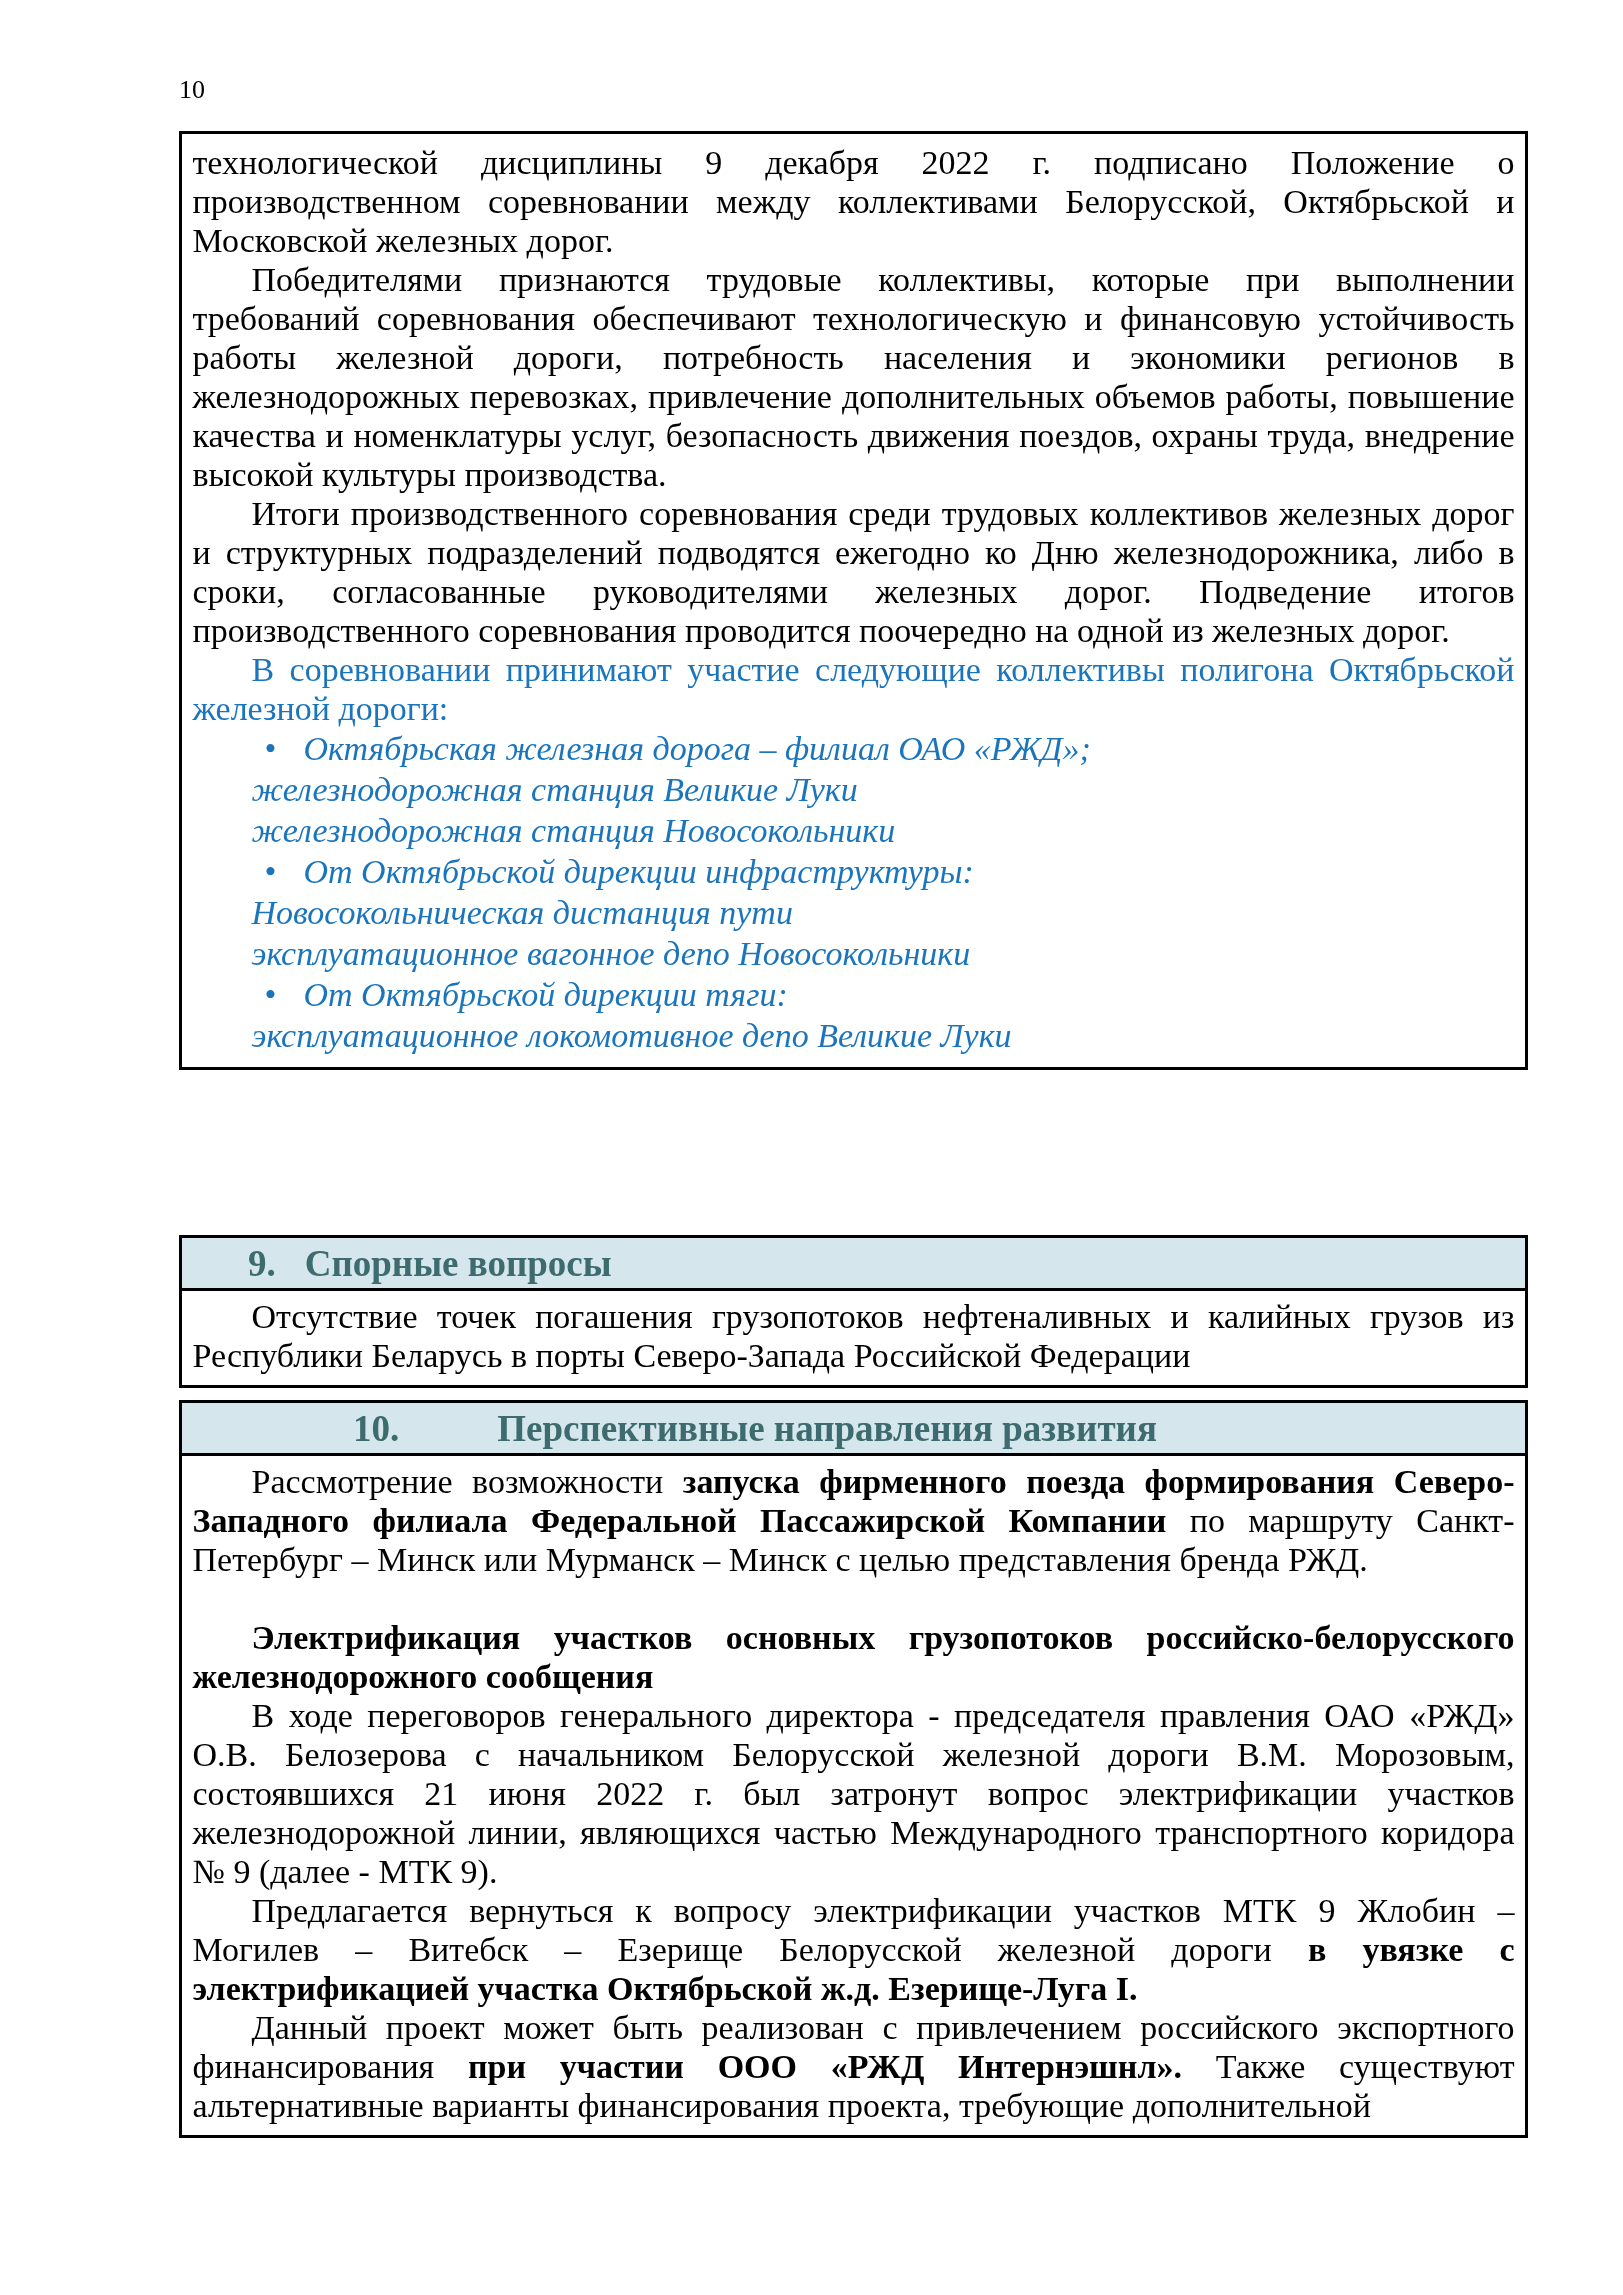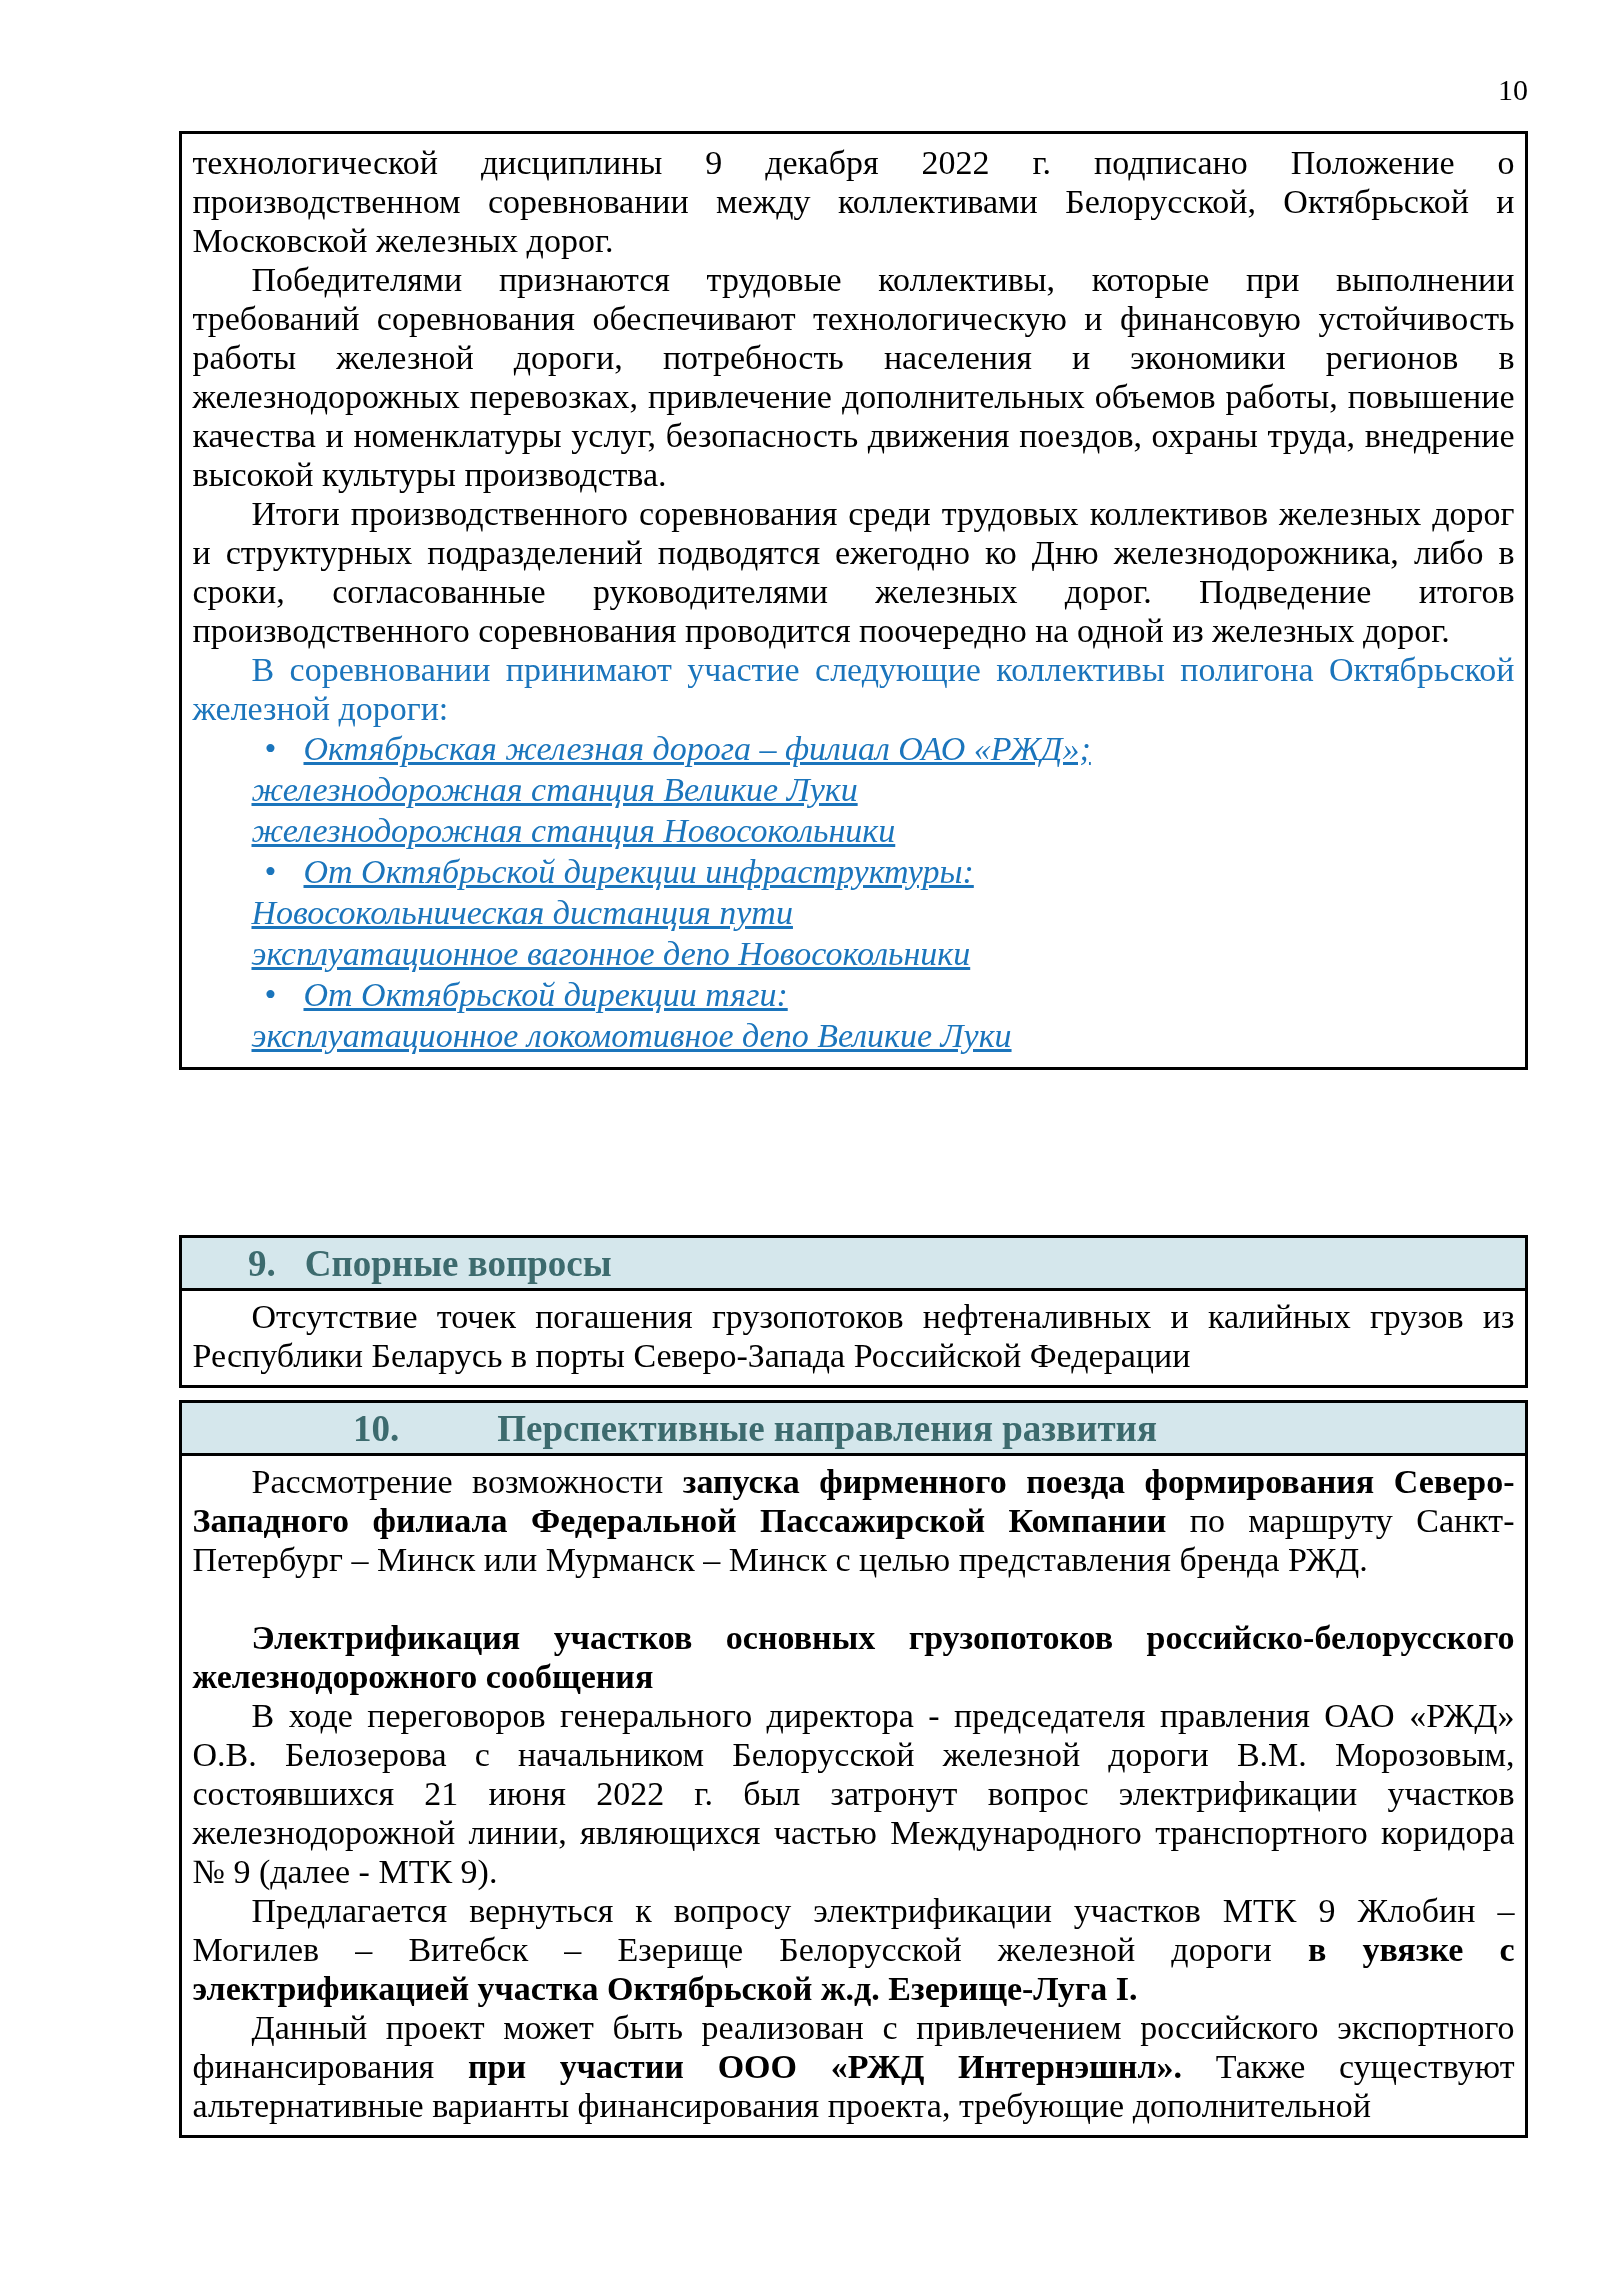--- a/index.html
+++ b/index.html
@@ -6,21 +6,21 @@
   .page{
     position:relative;
     width:1623px;height:2295px;
     background:#ffffff;
     font-family:"Liberation Serif", serif;
     color:#000000;
     overflow:hidden;
   }
   .page-number{
     position:absolute;top:73px;left:179px;width:1349px;
-    text-align:right;font-size:30px;line-height:34px;
+    text-align:left;font-size:26px;line-height:34px;
   }
   .box{
     position:absolute;left:179px;width:1349px;
     border:3.3px solid #000000;box-sizing:border-box;background:#ffffff;
   }
   .main-box{top:131px;padding:9.2px 10.5px 10.5px 10.5px;}
   .sec9-box{top:1235px;}
   .sec10-box{top:1400px;}
   .section-header{
     background:#d5e7ec;
@@ -41,21 +41,20 @@
     margin:0;
     font-size:34px;line-height:39px;
     text-align:justify;
   }
   .para.indent{text-indent:59px;}
   .para.blue{color:#1b75bc;}
   .blue-line{
     color:#1b75bc;font-style:italic;
     font-size:34px;line-height:41px;
     white-space:nowrap;
-    text-decoration:underline;
   }
   .blue-line.plain{padding-left:59px;}
   .blue-line.bulleted{padding-left:111px;position:relative;}
   .blue-line.bulleted::before{
     content:"\2022";
     position:absolute;left:72px;top:0;
     font-style:normal;
   }
   .bold-run{font-weight:bold;}
 </style>

